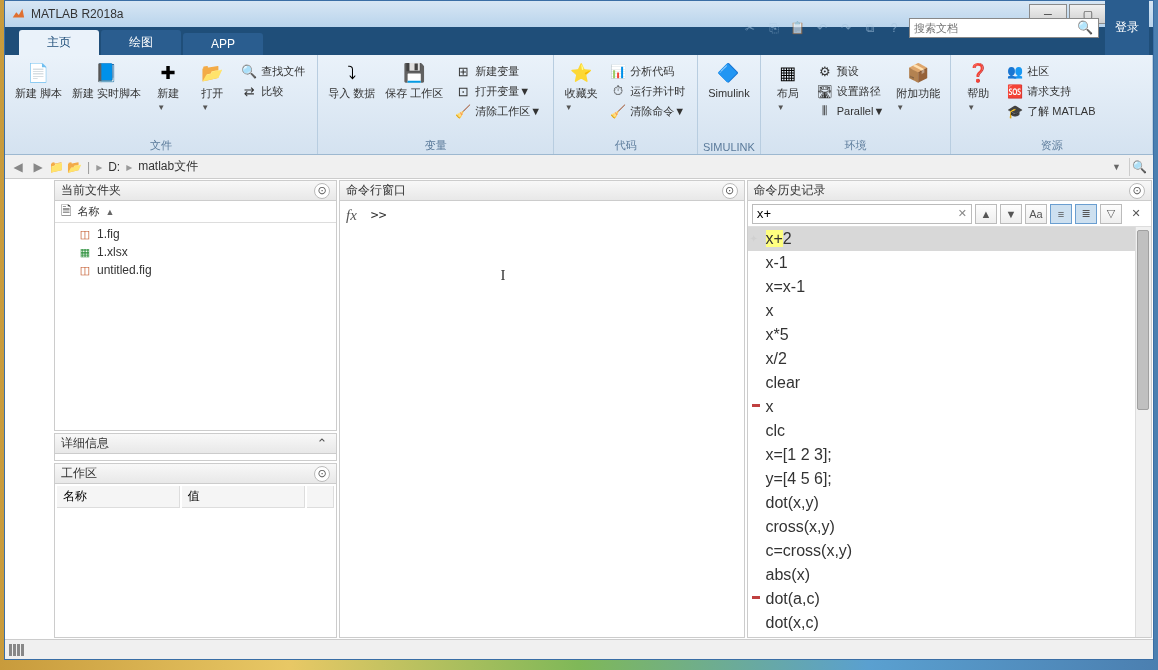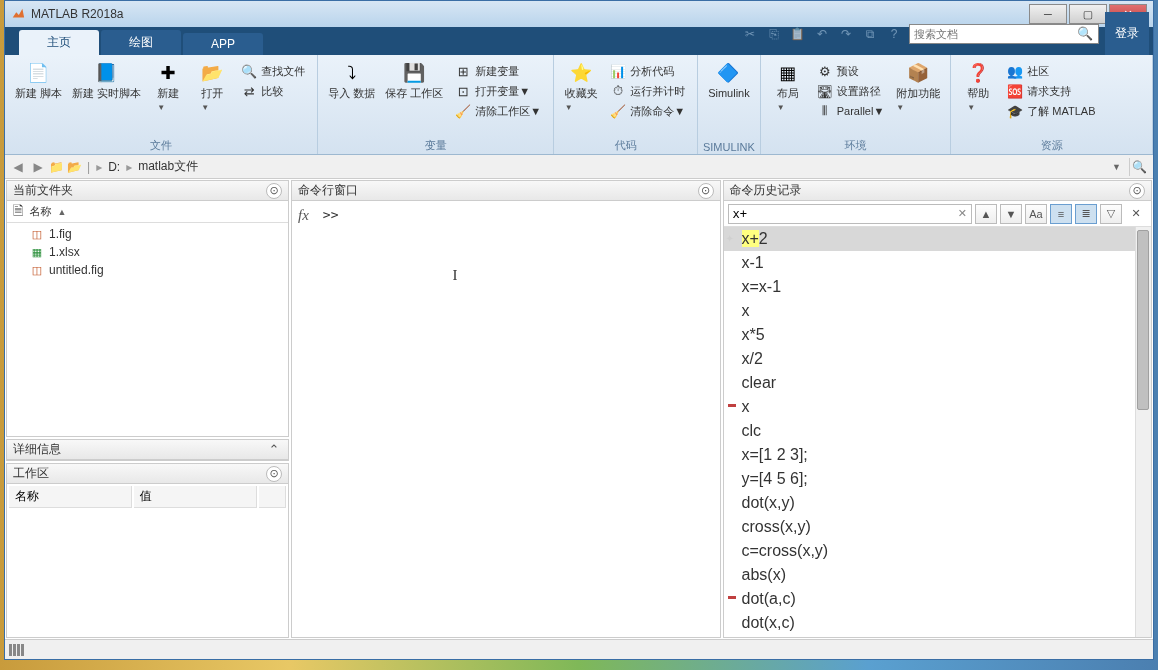--- a/index.html
+++ b/index.html
@@ -13,21 +13,21 @@
 .win-btn.close { background: linear-gradient(#e07070, #c04040); color: #fff; }
 
 .tabstrip { height: 28px; background: #1f4e79; display: flex; align-items: flex-end; padding-left: 14px; }
 .tab { padding: 4px 28px; font-size: 12px; color: #fff; background: #2a5d8f; border-radius: 3px 3px 0 0; margin-right: 2px; cursor: pointer; }
 .tab.active { background: #eaf2fa; color: #1f4e79; }
 .tabstrip .strip-right { margin-left: auto; display: flex; align-items: center; gap: 6px; padding-right: 4px; }
 .strip-icon { width: 18px; height: 18px; opacity: 0.6; display: flex; align-items: center; justify-content: center; color: #a8c6e0; font-size: 12px; }
 .search-doc { width: 190px; height: 20px; background: #fff; border: 1px solid #888; display: flex; align-items: center; padding: 0 4px; font-size: 11px; color: #888; }
 .search-doc input { border: none; outline: none; flex: 1; font-size: 11px; }
 .search-doc .mag { color: #2a5d8f; font-size: 13px; }
-.login-btn { padding: 13px 10px; background: #2a5d8f; color: #fff; font-size: 12px; cursor: pointer; }
+.login-btn { padding: 19px 10px; background: #2a5d8f; color: #fff; font-size: 12px; cursor: pointer; }
 
 .ribbon { height: 100px; background: linear-gradient(#eaf2fa, #d4e2f0); border-bottom: 1px solid #9db8d0; display: flex; }
 .ribbon-group { border-right: 1px solid #b8cde0; display: flex; flex-direction: column; position: relative; padding-bottom: 14px; }
 .ribbon-group .group-content { flex: 1; display: flex; align-items: flex-start; padding: 4px 6px; gap: 2px; }
 .ribbon-group .group-label { position: absolute; bottom: 1px; left: 0; right: 0; text-align: center; font-size: 11px; color: #5a7a9a; }
 .rbtn { display: flex; flex-direction: column; align-items: center; padding: 2px 4px; cursor: pointer; min-width: 42px; }
 .rbtn .ricon { width: 24px; height: 24px; margin-bottom: 2px; display: flex; align-items: center; justify-content: center; font-size: 18px; }
 .rbtn .rlabel { font-size: 11px; color: #333; line-height: 13px; white-space: nowrap; }
 .rbtn .dd { font-size: 8px; color: #555; }
 .rbtn-stack { display: flex; flex-direction: column; gap: 0; padding: 2px; }
@@ -36,35 +36,35 @@
 
 .pathbar { height: 24px; background: #f0f0f0; border-bottom: 1px solid #ccc; display: flex; align-items: center; padding: 0 4px; gap: 2px; font-size: 12px; }
 .pathbar .nav-arrow { width: 18px; height: 18px; display: flex; align-items: center; justify-content: center; color: #888; cursor: pointer; }
 .pathbar .folder-ico { width: 16px; height: 16px; display: flex; align-items: center; justify-content: center; }
 .pathbar .path-sep { color: #999; padding: 0 2px; }
 .pathbar .path-seg { color: #333; padding: 0 2px; cursor: pointer; }
 .pathbar .path-dd { font-size: 9px; color: #666; padding: 0 6px 0 2px; }
 .pathbar .spacer { flex: 1; }
 .pathbar .mag2 { width: 20px; height: 18px; border-left: 1px solid #ccc; display: flex; align-items: center; justify-content: center; color: #2a5d8f; cursor: pointer; }
 
-.main { flex: 1; display: flex; overflow: hidden; }
+.main { flex: 1; display: flex; overflow: hidden; margin-left: 48px; }
 .panel { background: #fff; display: flex; flex-direction: column; border: 1px solid #ccc; margin: 1px; }
 .panel-header { height: 20px; background: linear-gradient(#f8f8f8, #e8e8e8); border-bottom: 1px solid #ccc; display: flex; align-items: center; padding: 0 6px; font-size: 12px; color: #333; }
 .panel-header .ph-title { flex: 1; }
 .panel-header .ph-btn { width: 16px; height: 16px; display: flex; align-items: center; justify-content: center; cursor: pointer; color: #555; font-size: 11px; border: 1px solid #bbb; border-radius: 8px; background: #fff; }
 
 .left-col { width: 285px; display: flex; flex-direction: column; }
 .curfolder { flex: 1; }
 .curfolder .cf-toolbar { height: 22px; border-bottom: 1px solid #ddd; display: flex; align-items: center; padding: 0 6px; gap: 6px; font-size: 11px; color: #333; }
 .cf-toolbar .folder-ic { font-size: 13px; }
 .cf-toolbar .col-name { cursor: pointer; }
 .cf-list { padding: 2px 0; }
 .cf-item { display: flex; align-items: center; padding: 2px 10px 2px 22px; font-size: 12px; color: #333; cursor: pointer; }
 .cf-item .fi { width: 16px; height: 14px; margin-right: 4px; display: flex; align-items: center; justify-content: center; font-size: 11px; }
-.details { height: 22px; }
+.details { height: 28px; }
 .workspace { height: 175px; }
 .ws-table { width: 100%; font-size: 12px; }
 .ws-table th { text-align: left; font-weight: normal; padding: 2px 6px; border-bottom: 1px solid #ddd; border-right: 1px solid #ddd; background: #f5f5f5; height: 20px; }
 
 .center-col { flex: 1; }
 .cmdwin { flex: 1; }
 .cmd-body { flex: 1; display: flex; padding: 6px; gap: 14px; }
 .fx { font-style: italic; font-family: "Times New Roman", serif; font-size: 15px; color: #555; }
 .prompt { font-size: 13px; color: #333; font-family: Consolas, monospace; }
 .cursor-caret { color: #333; font-size: 15px; margin-left: 100px; margin-top: 60px; font-family: serif; }

